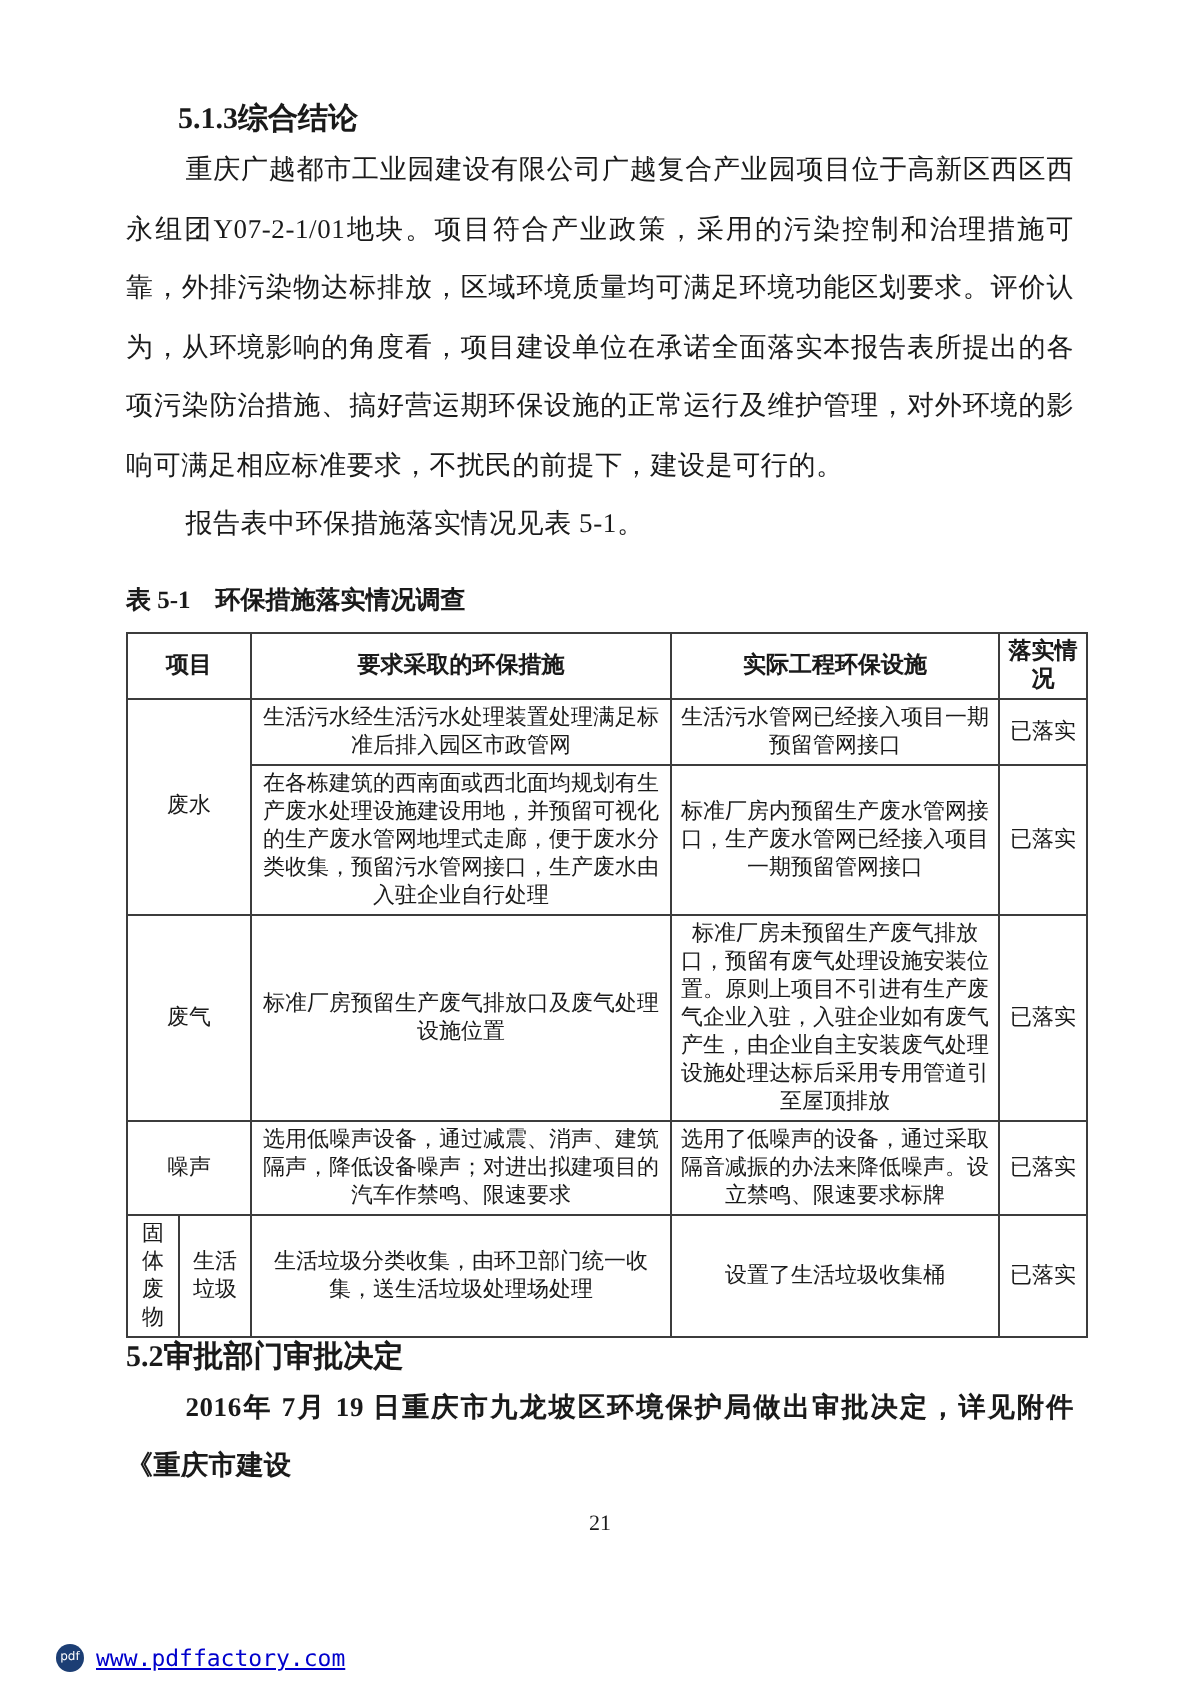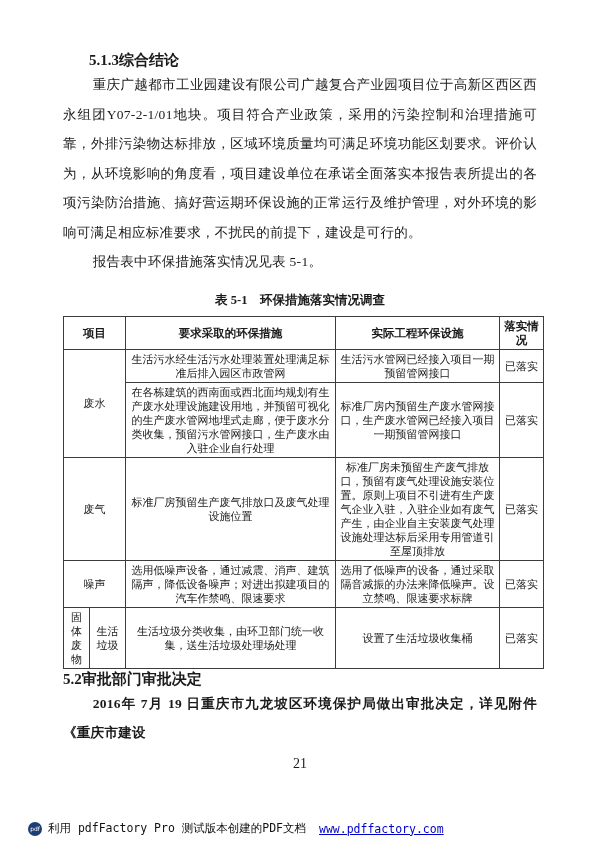--- a/index.html
+++ b/index.html
@@ -27,21 +27,21 @@
     font-size: 13.5px;
     line-height: 29.5px;
     text-align: justify;
     text-indent: 2.2em;
     margin: 0;
     letter-spacing: 0.3px;
   }
   .para-first { margin-top: 14px; }
   .para-last  { margin-top: 12px; font-weight: bold; }
   .table-caption {
-    text-align: center;
+    text-align: left;
     font-weight: bold;
     font-size: 12.5px;
     margin-top: 15px;
     line-height: 17px;
   }
   table.measures {
     border-collapse: collapse;
     table-layout: fixed;
     width: 480px;
     margin-top: 7px;
@@ -56,21 +56,21 @@
     word-break: break-all;
     overflow: hidden;
   }
   table.measures th {
     font-weight: bold;
     font-size: 11.5px;
     height: 16px;
   }
   .page-number {
     text-align: center;
-    font-size: 14px;
+    font-size: 11px;
     margin-top: 8px;
   }
   .footer {
     position: absolute;
     left: 28px;
     bottom: 13px;
     display: flex;
     align-items: center;
     gap: 6px;
     font-family: "DejaVu Sans Mono", monospace;
@@ -160,15 +160,14 @@
   <h3 class="heading heading-52">5.2审批部门审批决定</h3>
 
   <p class="body-para para-last">2016年 7月 19 日重庆市九龙坡区环境保护局做出审批决定，详见附件《重庆市建设</p>
 
   <div class="page-number">21</div>
 
 </div>
 
 <div class="footer">
   <span class="pdf-badge">pdf</span>
-  <span>利用 pdfFactory Pro 测试版本创建的PDF文档 </span>
   <a href="#">www.pdffactory.com</a>
 </div>
 
 </body></html>

